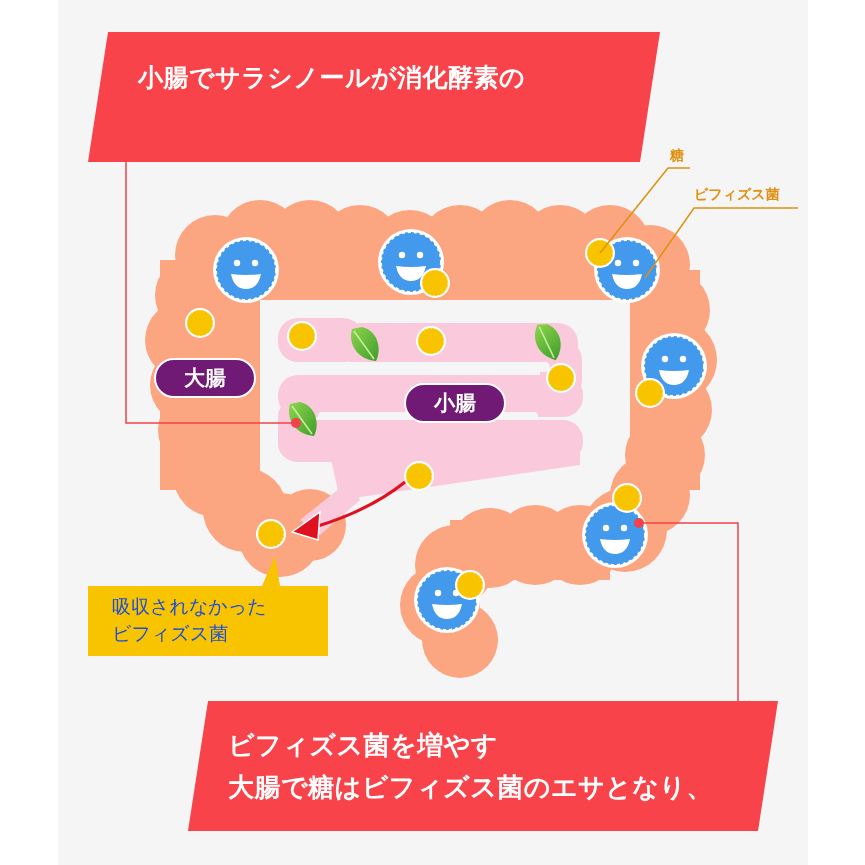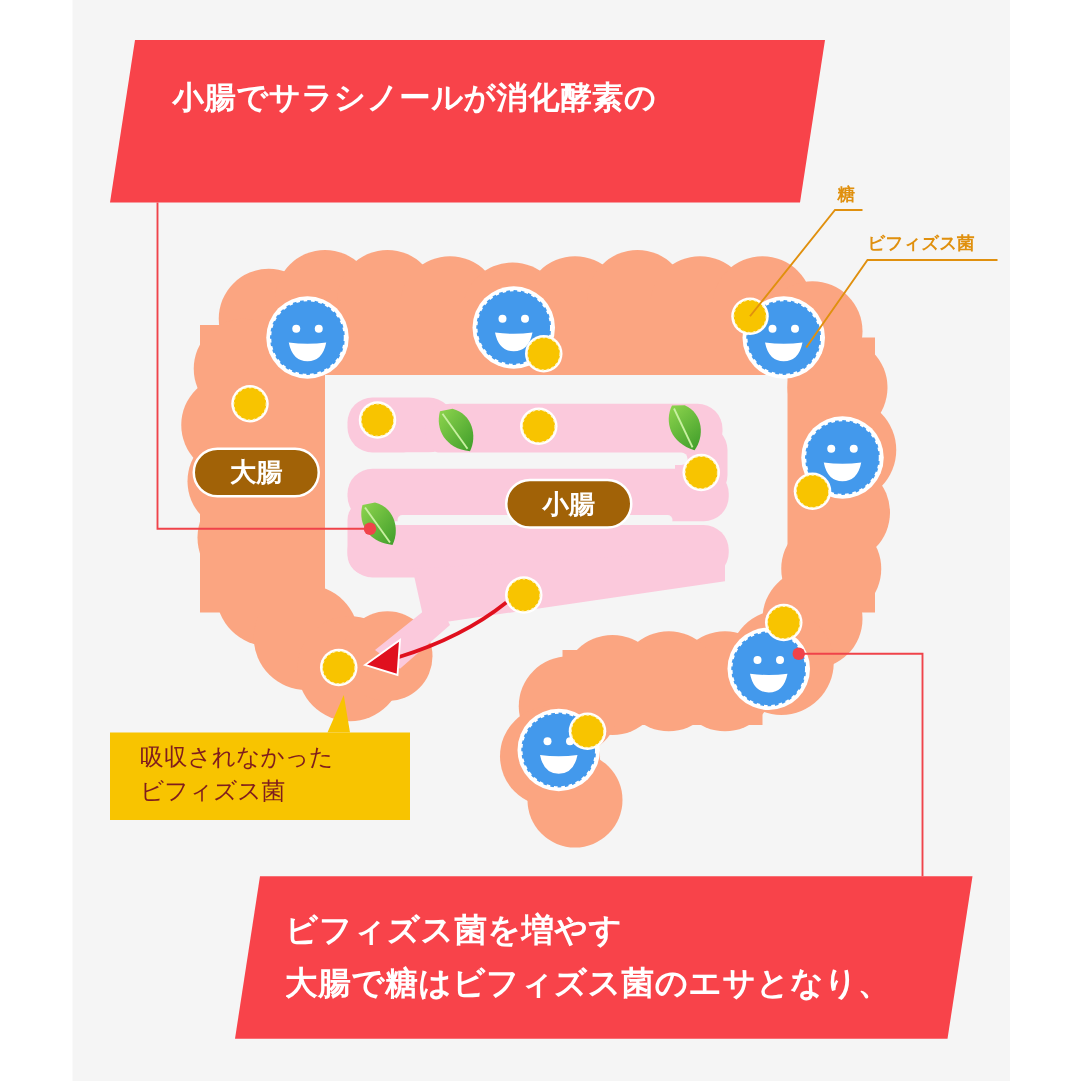--- a/index.html
+++ b/index.html
@@ -16,31 +16,31 @@
     .stage { position: absolute; left: 0; top: 0; width: 865px; height: 865px; }
     .banner {
       position: absolute; color: #fff; font-weight: bold;
       font-size: 25px; line-height: 40px; letter-spacing: 0.5px;
     }
     .banner-top { left: 138px; top: 58px; }
     .banner-bottom { left: 228px; top: 724px; font-size: 26px; line-height: 42px; }
     .banner-line { display: block; white-space: nowrap; }
     .pill {
       position: absolute; color: #fff; font-weight: bold; font-size: 21px;
-      background: #a16207; border: 2px solid #fff; border-radius: 22px;
+      background: #701a75; border: 2px solid #fff; border-radius: 22px;
       height: 36px; line-height: 36px; text-align: center;
     }
     .pill-large { left: 154px; top: 358px; width: 98px; }
     .pill-small { left: 404px; top: 383px; width: 98px; }
     .label-orange {
       position: absolute; color: #e0900e; font-weight: bold; font-size: 14px;
     }
     .callout {
       position: absolute; left: 88px; top: 586px; width: 240px; height: 70px;
-      background: #f8c400; color: #7f1d1d; font-size: 19px; line-height: 27px;
+      background: #f8c400; color: #1d4ed8; font-size: 19px; line-height: 27px;
       box-sizing: border-box; padding: 7px 0 0 24px;
     }
     .callout span { display: block; white-space: nowrap; }
   </style>
 </head>
 <body>
 
 <div class="panel"></div>
 
 <svg class="stage" width="865" height="865" viewBox="0 0 865 865" xmlns="http://www.w3.org/2000/svg">

